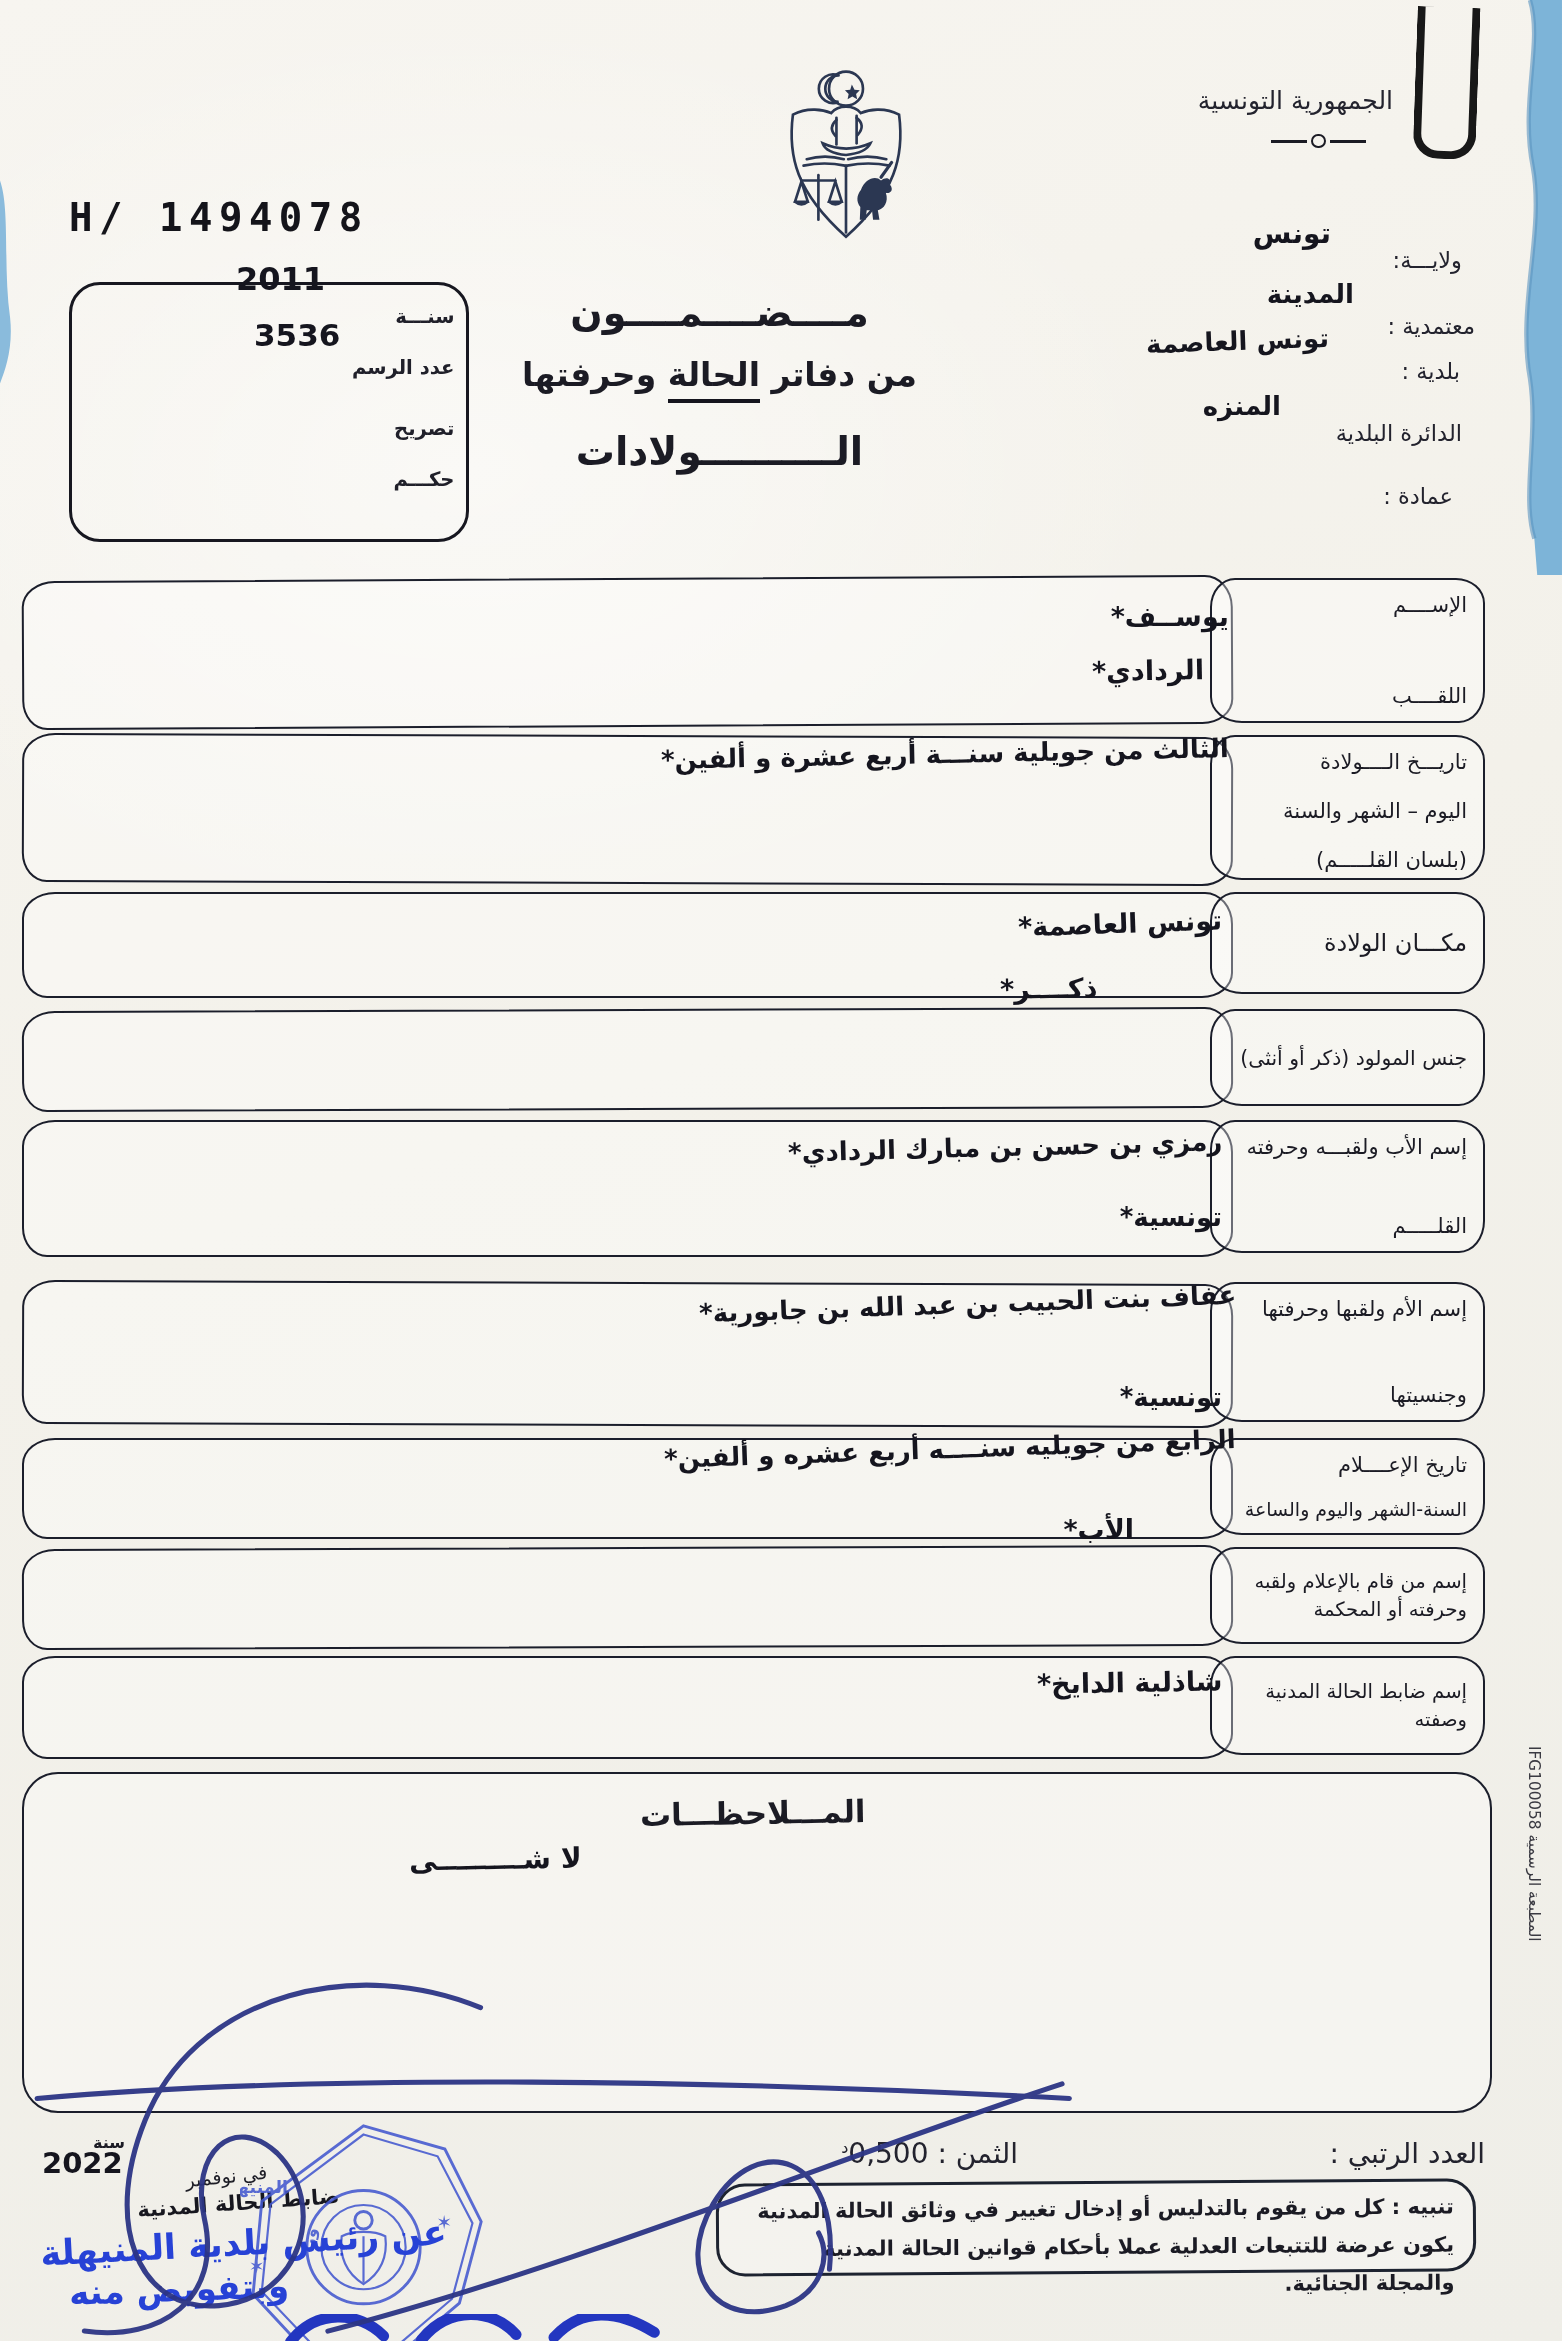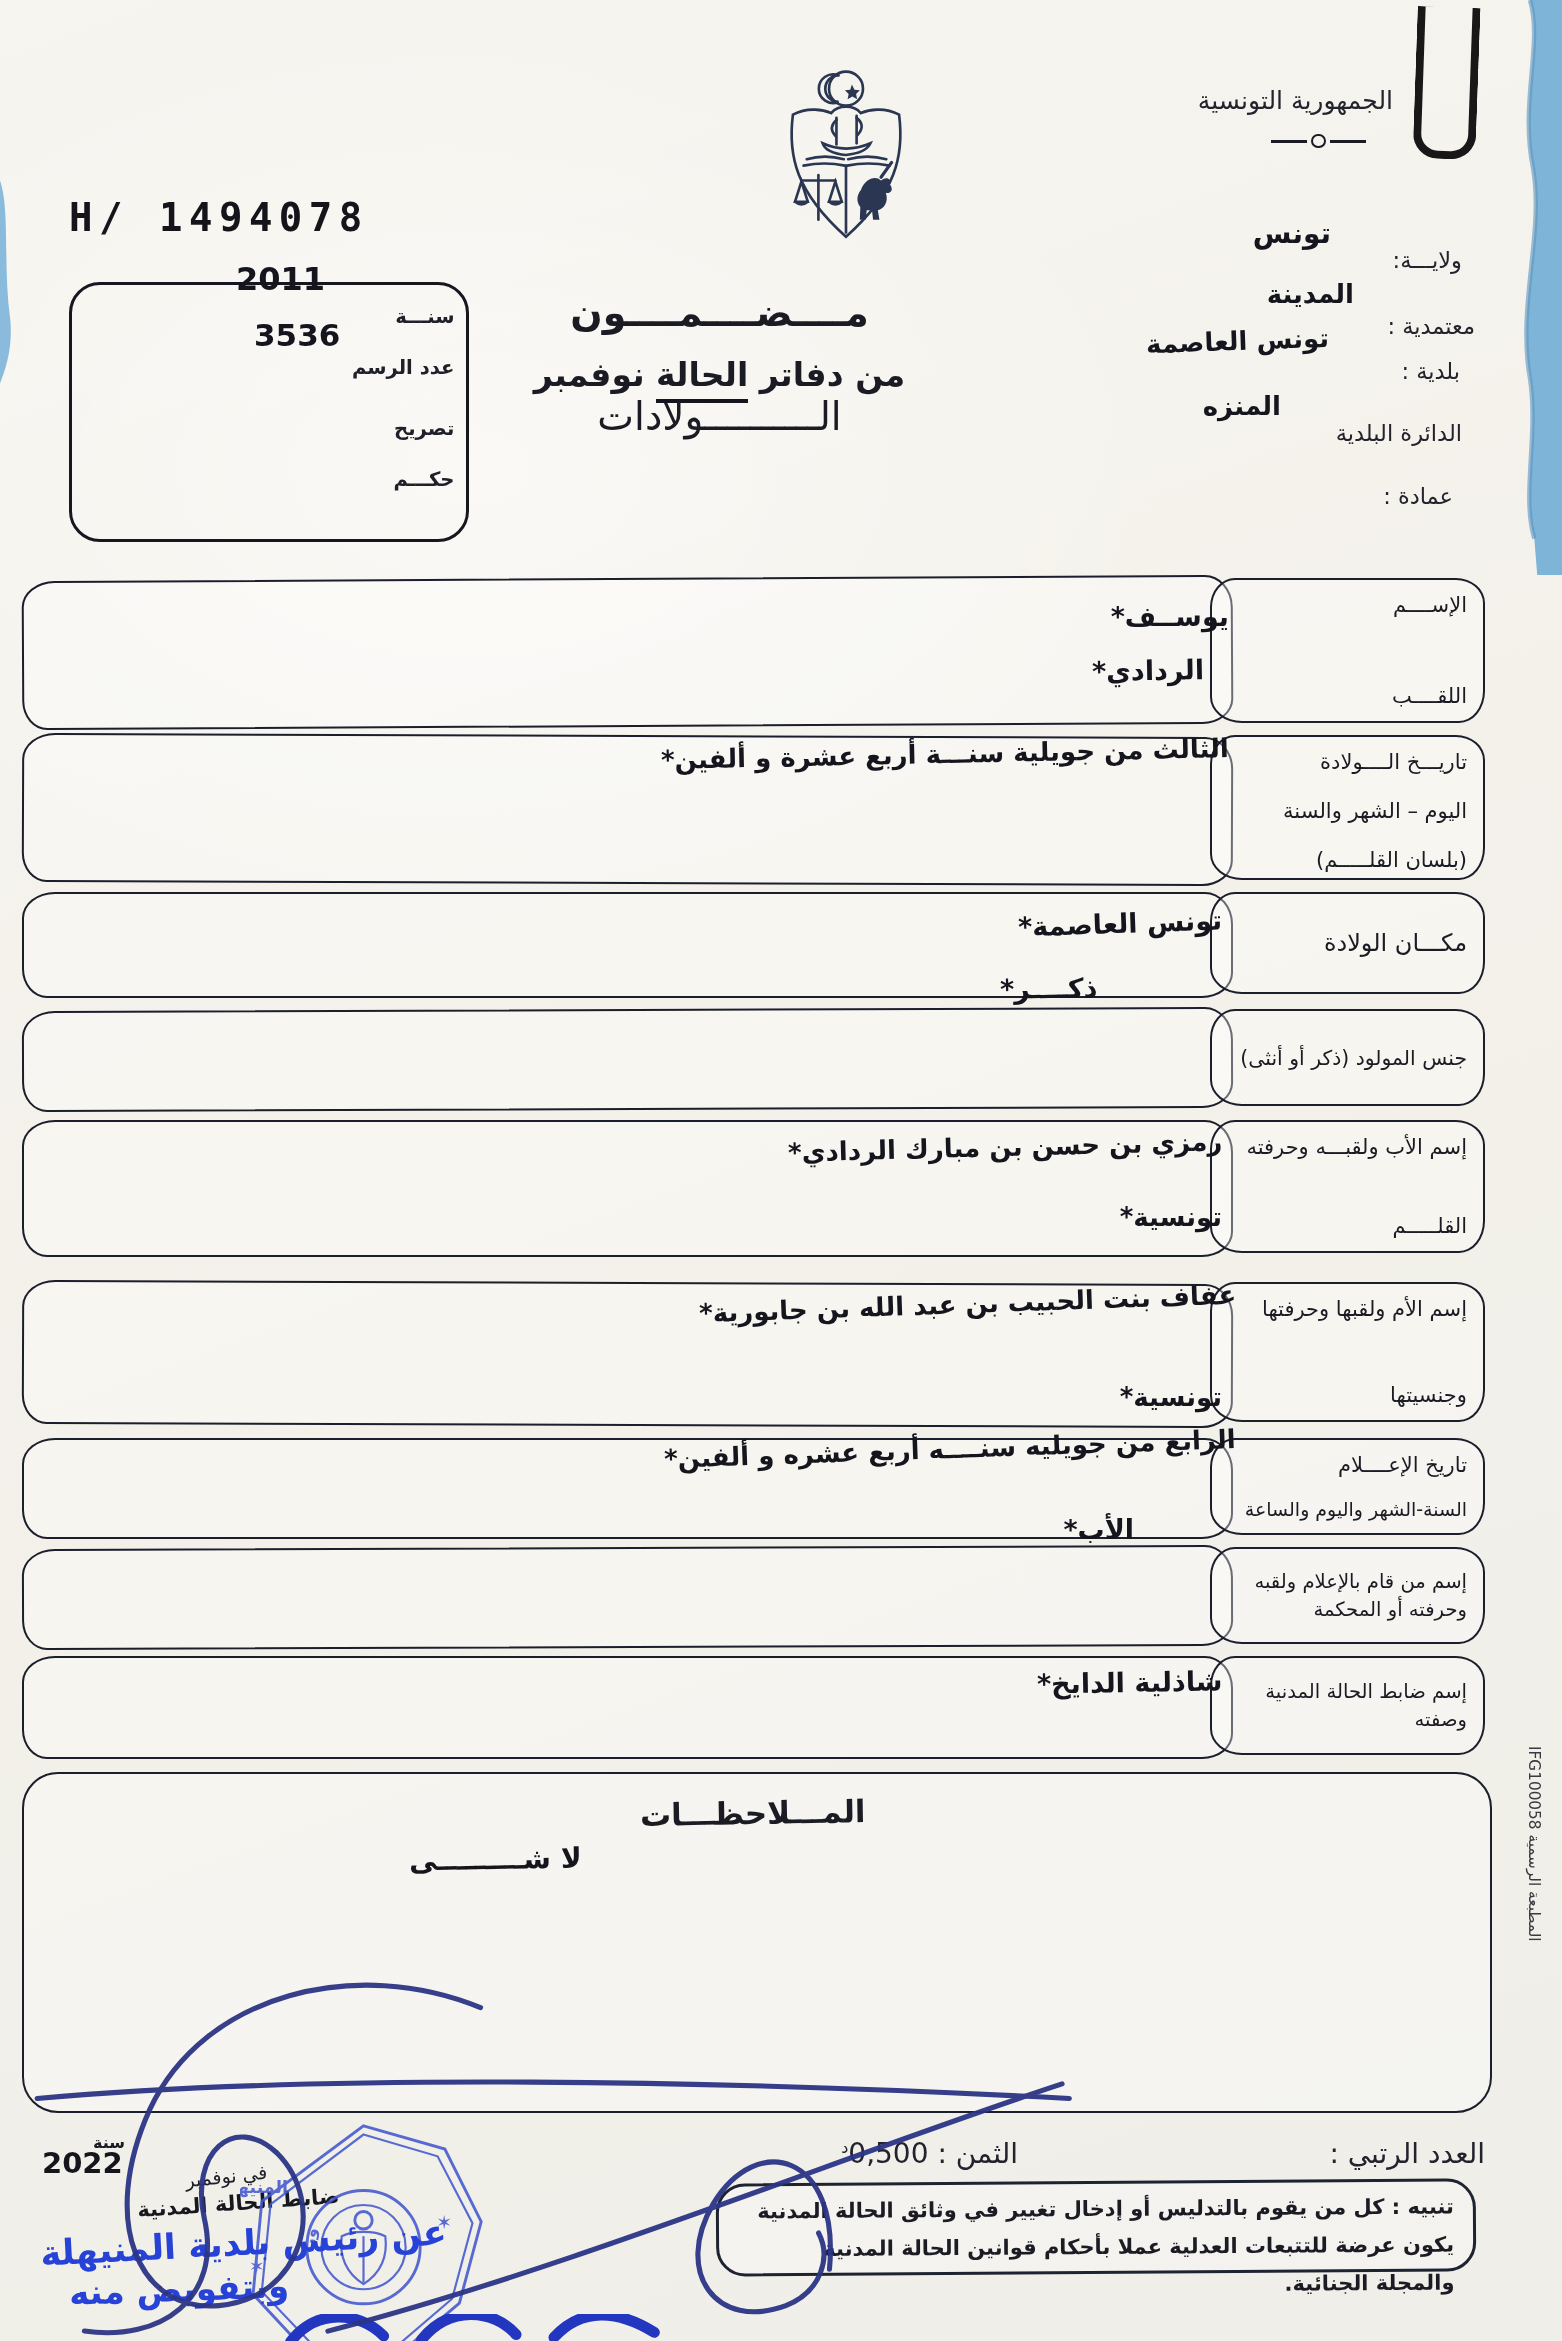--- a/index.html
+++ b/index.html
@@ -113,22 +113,22 @@
     <span class="slab" style="top:20.4px">سنـــة</span>
     <span class="slab" style="top:71px">عدد الرسم</span>
     <span class="slab" style="top:132px">تصريح</span>
     <span class="slab" style="top:183px">حكـــم</span>
     <span class="abs t hand" style="left:164px;top:-25px;font-size:32px">2011</span>
     <span class="abs t hand" style="left:182px;top:32px;font-size:31px">3536</span>
   </div>
 
   <div class="abs" style="left:436px;top:291px;width:567px;text-align:center">
     <div class="t" style="font-size:38px;font-weight:bold;letter-spacing:1.5px">مــــضــــمــــون</div>
-    <div class="t" style="font-size:33px;font-weight:bold;margin-top:20.4px"><span>من دفاتر </span><span style="border-bottom:4.4px solid #15151e;padding-bottom:4.4px">الحالة</span><span> نوفمبر</span></div>
-    <div class="t" style="font-size:39px;font-weight:normal;">الــــــــــولادات</div>
+    <div class="t" style="font-size:33px;font-weight:bold;margin-top:20.4px"><span>من دفاتر </span><span style="border-bottom:4.4px solid #15151e;padding-bottom:4.4px">الحالة</span><span> وحرفتها</span></div>
+    <div class="t" style="font-size:39px;font-weight:bold;margin-top:35px">الــــــــــولادات</div>
   </div>
 
   <div class="vbox" style="top:578px;height:145px;transform:rotate(-.3deg)"></div>
   <div class="lbox" style="top:578px;height:145px">
     <span>الإســــم</span>
     <span class="l2">اللقــــب</span>
   </div>
 
   <div class="vbox" style="top:735px;height:145px;transform:rotate(.2deg)"></div>
   <div class="lbox" style="top:735px;height:145px;justify-content:flex-start;gap:25px">

